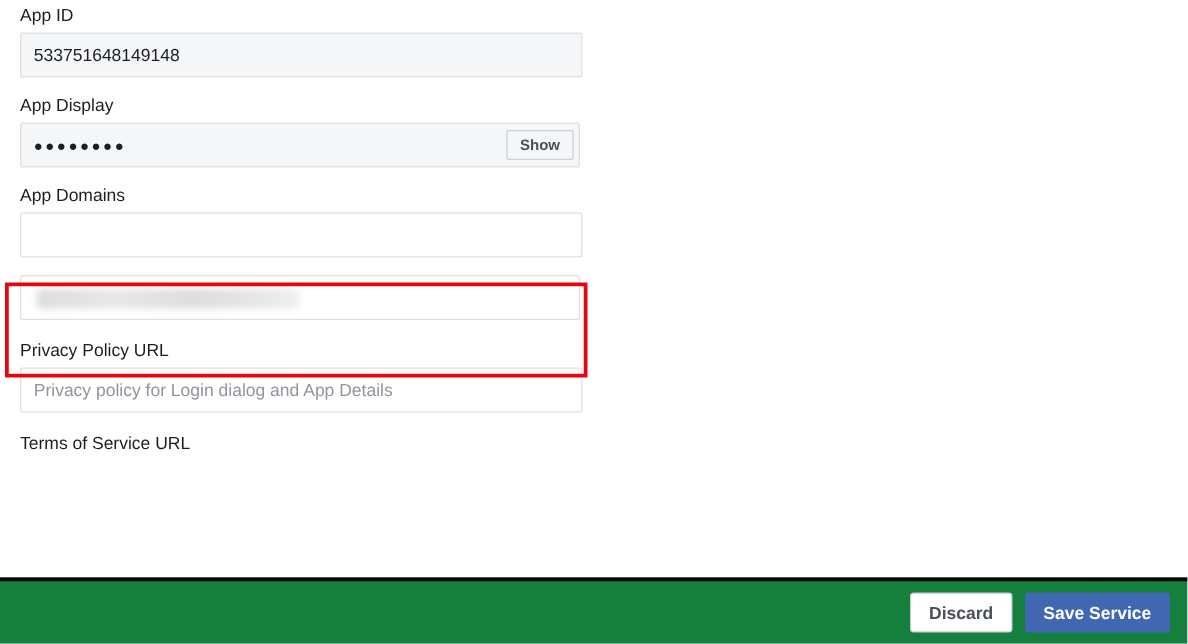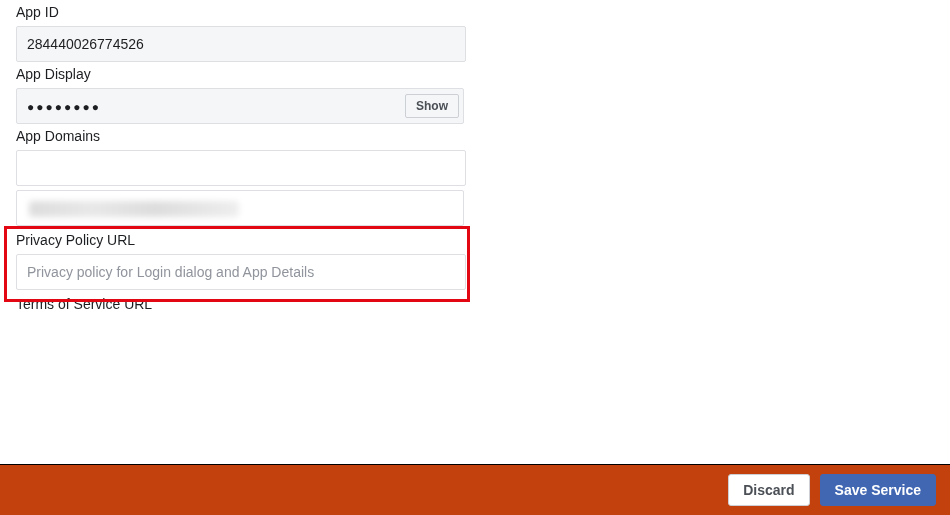--- a/index.html
+++ b/index.html
@@ -13,21 +13,21 @@
       padding: 4px 16px 0 16px;
       position: relative;
     }
     .form-grid {
       display: flex;
       flex-wrap: wrap;
       gap: 0 22px;
     }
     .col-left { width: 450px; }
     .col-right { width: 448px; }
-    .field { margin-bottom: 4px; }
+    .field { margin-bottom: 14px; }
     .label {
       font-size: 14px;
       color: #1c1e21;
       margin-bottom: 6px;
       display: block;
     }
     .readonly-box {
       background: #f5f6f7;
       border: 1px solid #dddfe2;
       border-radius: 2px;
@@ -83,22 +83,22 @@
       width: 210px;
       height: 16px;
       background: linear-gradient(90deg, #ddd 0%, #e8e8e8 30%, #ddd 60%, #eee 100%);
       filter: blur(3px);
       border-radius: 4px;
       margin: 2px 0 0 2px;
     }
     .footer {
       position: absolute;
       left: 0; right: 0; bottom: 0;
-      border-top: 1px solid #000000;
-      background: #c2410c;
+      border-top: 3px solid #000000;
+      background: #15803d;
       padding: 9px 14px;
       display: flex;
       justify-content: flex-end;
       gap: 10px;
     }
     .btn {
       border-radius: 3px;
       padding: 7px 14px;
       font-size: 14px;
       font-weight: bold;
@@ -117,21 +117,21 @@
     }
   </style>
 </head>
 <body>
 
 <div class="form-grid">
 
   <div class="col-left field">
     <span class="label">App ID</span>
     <div class="readonly-box">
-      <span>284440026774526</span>
+      <span>533751648149148</span>
     </div>
   </div>
 
   <div class="col-right field">
     <span class="label">App Display</span>
     <div class="readonly-box">
       <span class="secret-dots">●●●●●●●●</span>
       <button class="show-btn">Show</button>
     </div>
   </div>

